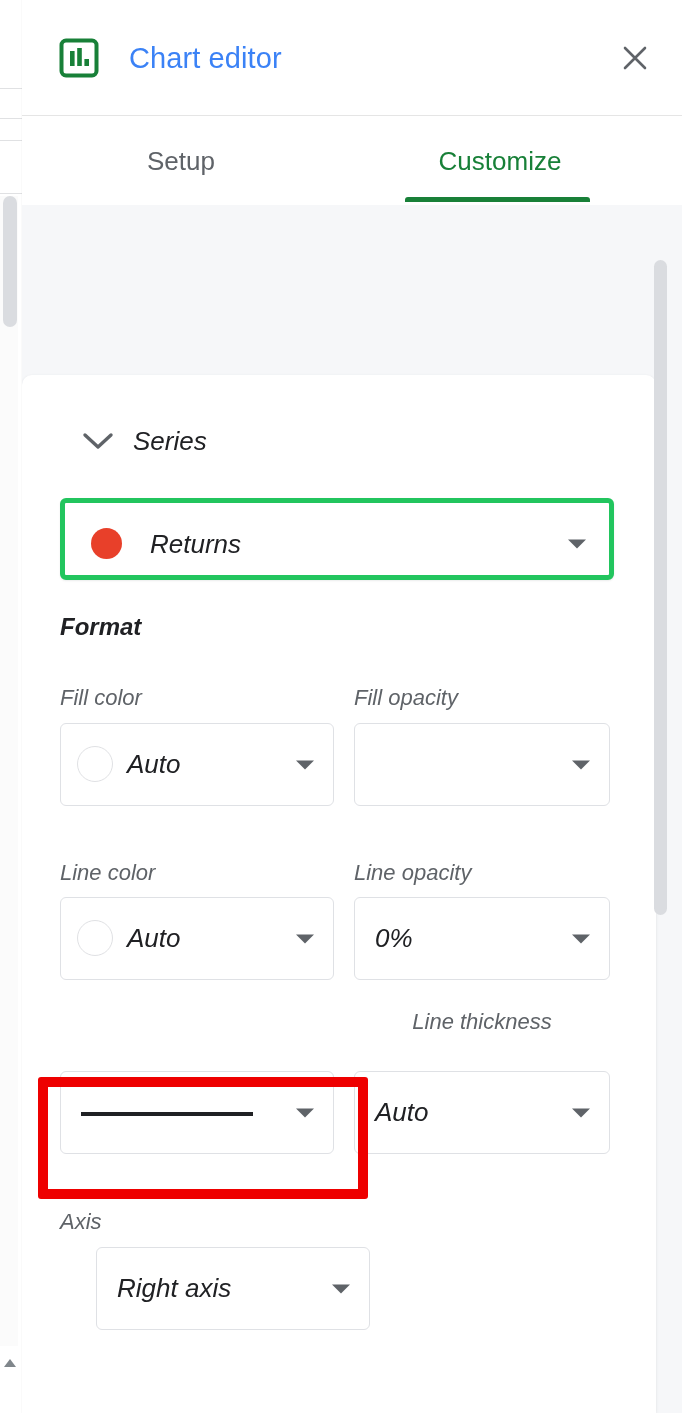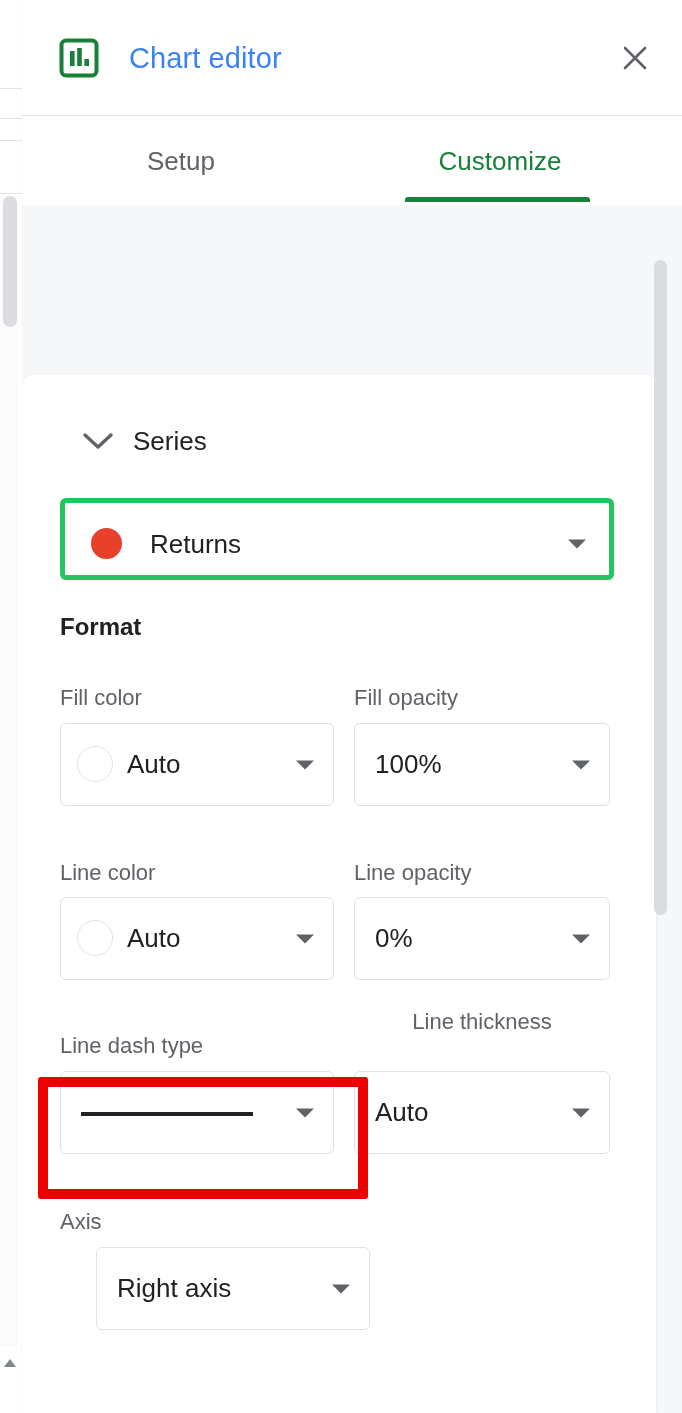--- a/index.html
+++ b/index.html
@@ -160,20 +160,21 @@
   }
 
   
   #section-series {
     position: absolute;
     left: 0; top: 170px;
     width: 634px; height: 1038px;
     background: #ffffff;
     border-radius: 10px 10px 0 0;
     box-shadow: 0 1px 3px rgba(60,64,67,0.12);
+    font-style: italic;
   }
   #chevron-down {
     position: absolute;
     left: 58px; top: 48px; width: 36px; height: 36px;
     display: flex; align-items: center; justify-content: center;
     cursor: pointer;
   }
   #series-label {
     position: absolute;
     left: 111px; top: 48px;
@@ -362,21 +363,20 @@
         <span class="fb-text" style="left:66px;">Auto</span>
         <span class="fb-caret" style="right:18px;">
           <svg width="20" height="12" viewBox="0 0 20 12" aria-hidden="true">
             <path d="M1 1.5 L10 10.5 L19 1.5 Z" fill="#5f6368"></path>
           </svg>
         </span>
       </div>
 
       <div class="field-label col-right" style="top:310px;">Fill opacity</div>
       <div class="field-box col-right" style="top:348px;">
-        <span class="fb-text" style="left:20px;">100%</span>
         <span class="fb-caret" style="right:18px;">
           <svg width="20" height="12" viewBox="0 0 20 12" aria-hidden="true">
             <path d="M1 1.5 L10 10.5 L19 1.5 Z" fill="#5f6368"></path>
           </svg>
         </span>
       </div>
 
       <div class="field-label col-left" style="top:485px;">Line color</div>
       <div class="field-box col-left" style="top:522px;">
         <span class="fb-swatch"></span>
@@ -391,21 +391,20 @@
       <div class="field-label col-right" style="top:485px;">Line opacity</div>
       <div class="field-box col-right" style="top:522px;">
         <span class="fb-text" style="left:20px;">0%</span>
         <span class="fb-caret" style="right:18px;">
           <svg width="20" height="12" viewBox="0 0 20 12" aria-hidden="true">
             <path d="M1 1.5 L10 10.5 L19 1.5 Z" fill="#5f6368"></path>
           </svg>
         </span>
       </div>
 
-      <div class="field-label col-left" style="top:658px;">Line dash type</div>
       <div class="field-box col-left" style="top:696px;">
         <span class="fb-dashline"></span>
         <span class="fb-caret" style="right:18px;">
           <svg width="20" height="12" viewBox="0 0 20 12" aria-hidden="true">
             <path d="M1 1.5 L10 10.5 L19 1.5 Z" fill="#5f6368"></path>
           </svg>
         </span>
       </div>
 
       <div class="field-label col-right" style="top:634px;text-align:center;">Line thickness</div>

